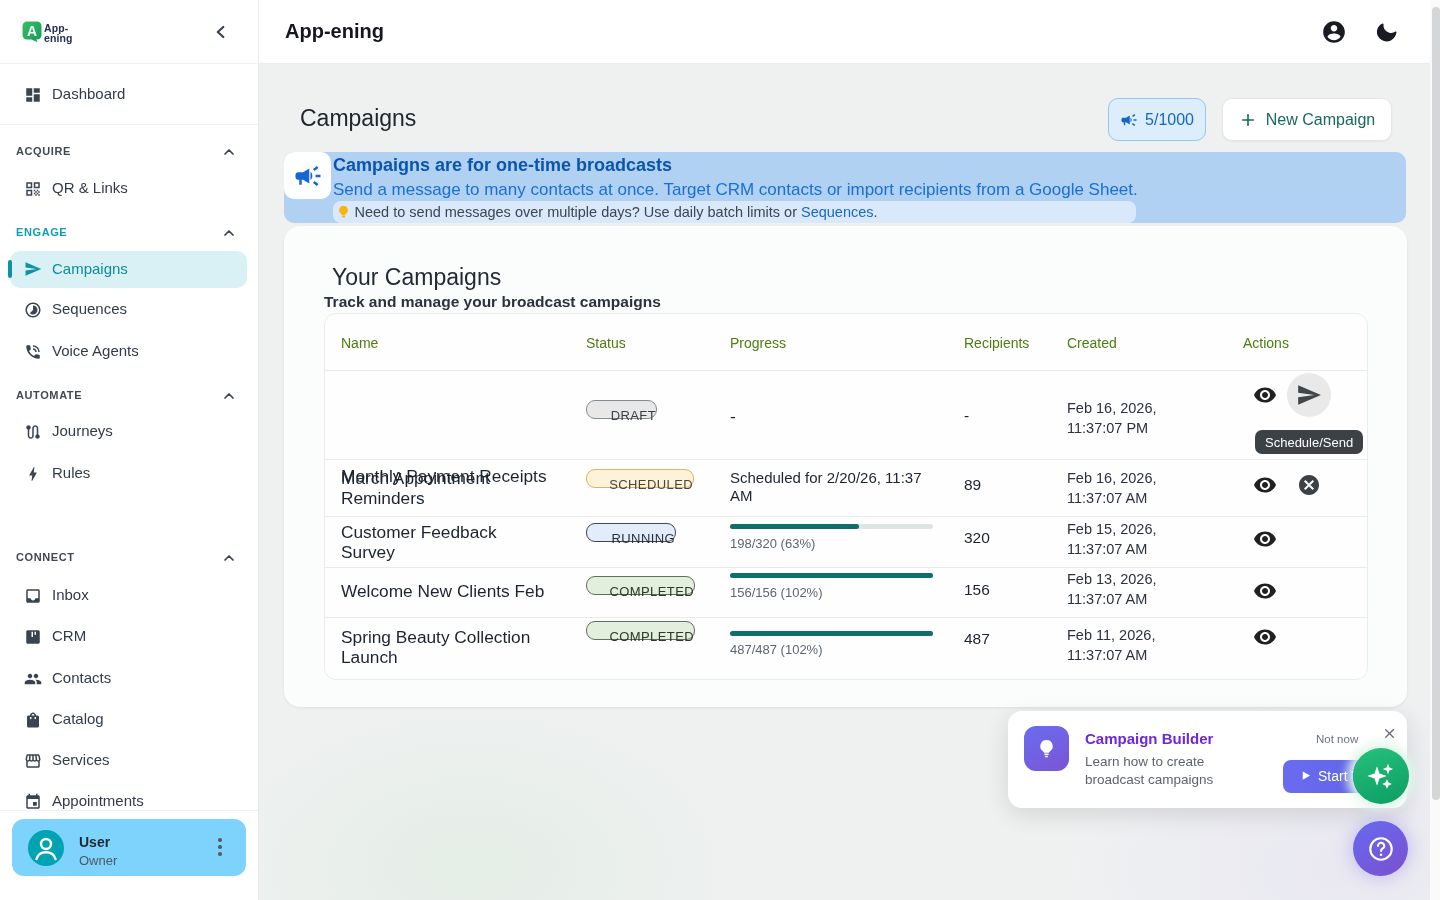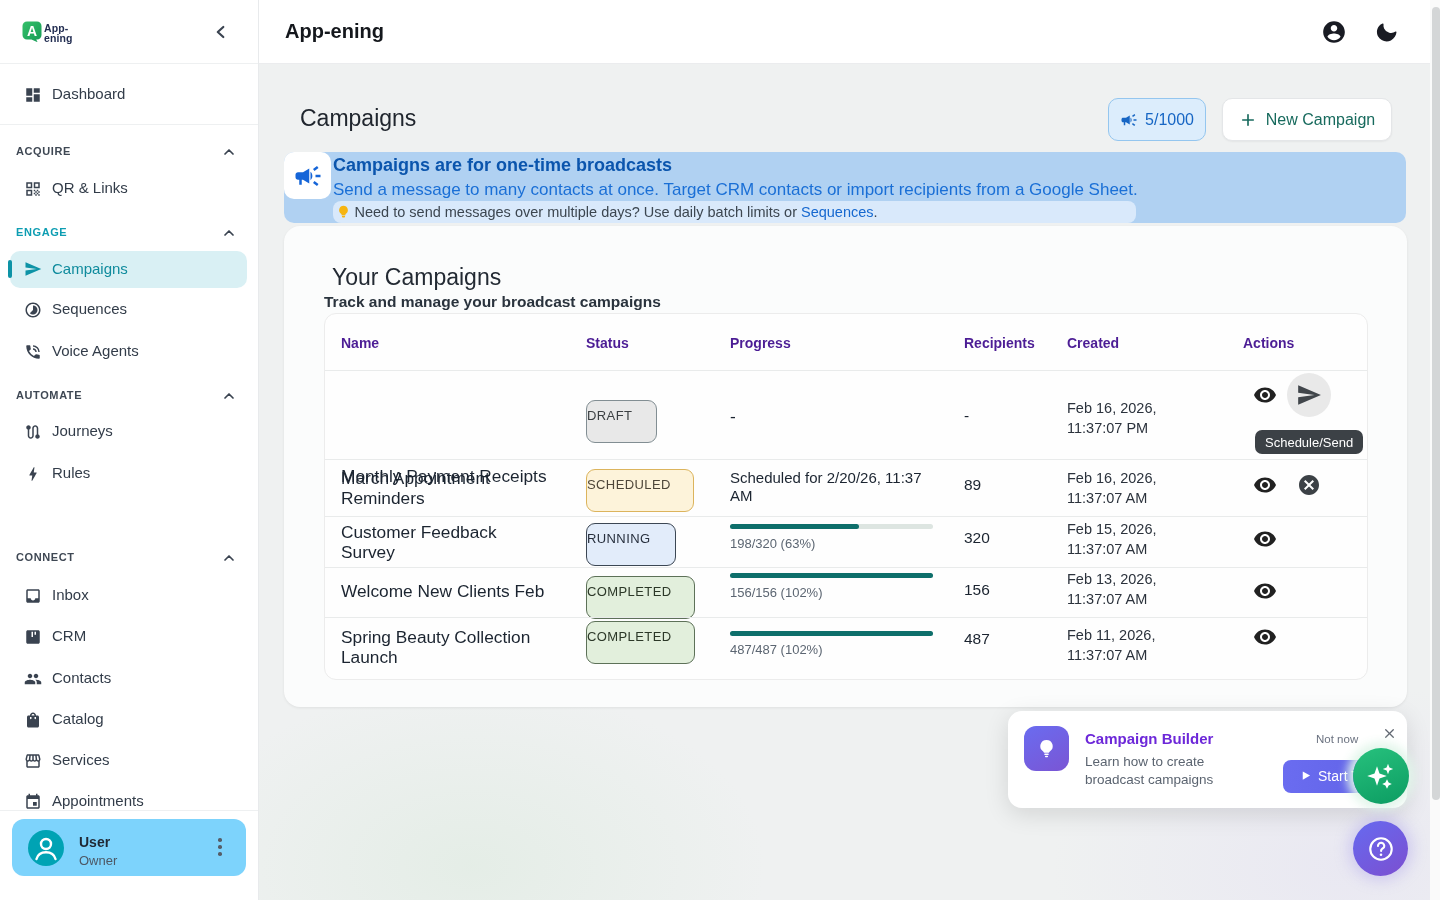--- a/index.html
+++ b/index.html
@@ -44,24 +44,24 @@
 #banner .btitle { position:absolute; left:49px; top:3px; font-size:18px; font-weight:bold; color:#0b55ad; }
 #banner .bsub { position:absolute; left:49px; top:28px; font-size:17px; color:#1a6fd6; }
 #banner .bpill { position:absolute; left:49px; top:49px; width:803px; height:22px; background:#d9e9fb; border-radius:8px; font-size:14.5px; color:#3c4650; line-height:22px; }
 #banner .bpill .blink { color:#1668cf; }
 
 #card { position:absolute; left:25px; top:161px; width:1123px; height:481px; background:#fbfcfc; border-radius:16px; box-shadow:0 1px 3px rgba(0,0,0,0.07); }
 #card h2 { position:absolute; left:48px; top:38px; font-size:23px; font-weight:normal; color:#232a33; }
 #card .csub { position:absolute; left:40px; top:67px; font-size:15.5px; font-weight:bold; color:#2a333d; }
 
 #table { position:absolute; left:40px; top:87px; width:1044px; height:367px; background:#fefefe; border:1px solid #ececec; border-radius:12px; }
-.th { position:absolute; font-size:14px; font-weight:bold; color:#4c1d95; top:21px; }
+.th { position:absolute; font-size:14px; font-weight:normal; color:#4d7c0f; top:21px; }
 .rowline { position:absolute; left:0; width:1042px; height:1px; background:#e9ebeb; }
 .cell { position:absolute; font-size:17.3px; color:#1b2430; line-height:20px; }
-.pill { position:absolute; font-size:13px; letter-spacing:0.4px; height:43px; border-radius:9px; line-height:29px; text-align:left; }
+.pill { position:absolute; font-size:13px; letter-spacing:0.4px; height:19px; border-radius:9px; line-height:29px; text-align:right; }
 .created { position:absolute; font-size:14.5px; color:#2b323c; line-height:20px; }
 .recip { position:absolute; font-size:15.5px; color:#1b2430; }
 .ptext { position:absolute; font-size:15px; color:#1b2430; line-height:17.5px; }
 .plabel { position:absolute; font-size:13px; color:#5c6672; }
 .pbar { position:absolute; width:203px; height:5px; border-radius:3px; background:#dde5e1; }
 .pbar .fill { height:5px; border-radius:3px; background:#0e6f6b; }
 .icn { position:absolute; }
 #tooltip { position:absolute; background:#3c4146; color:#fff; font-size:13px; border-radius:7px; padding:4.5px 10px; }
 
 #popup { position:absolute; left:1008px; top:711px; width:399px; height:97px; background:#ffffff; border-radius:14px; box-shadow:0 6px 24px rgba(0,0,0,0.12); }

